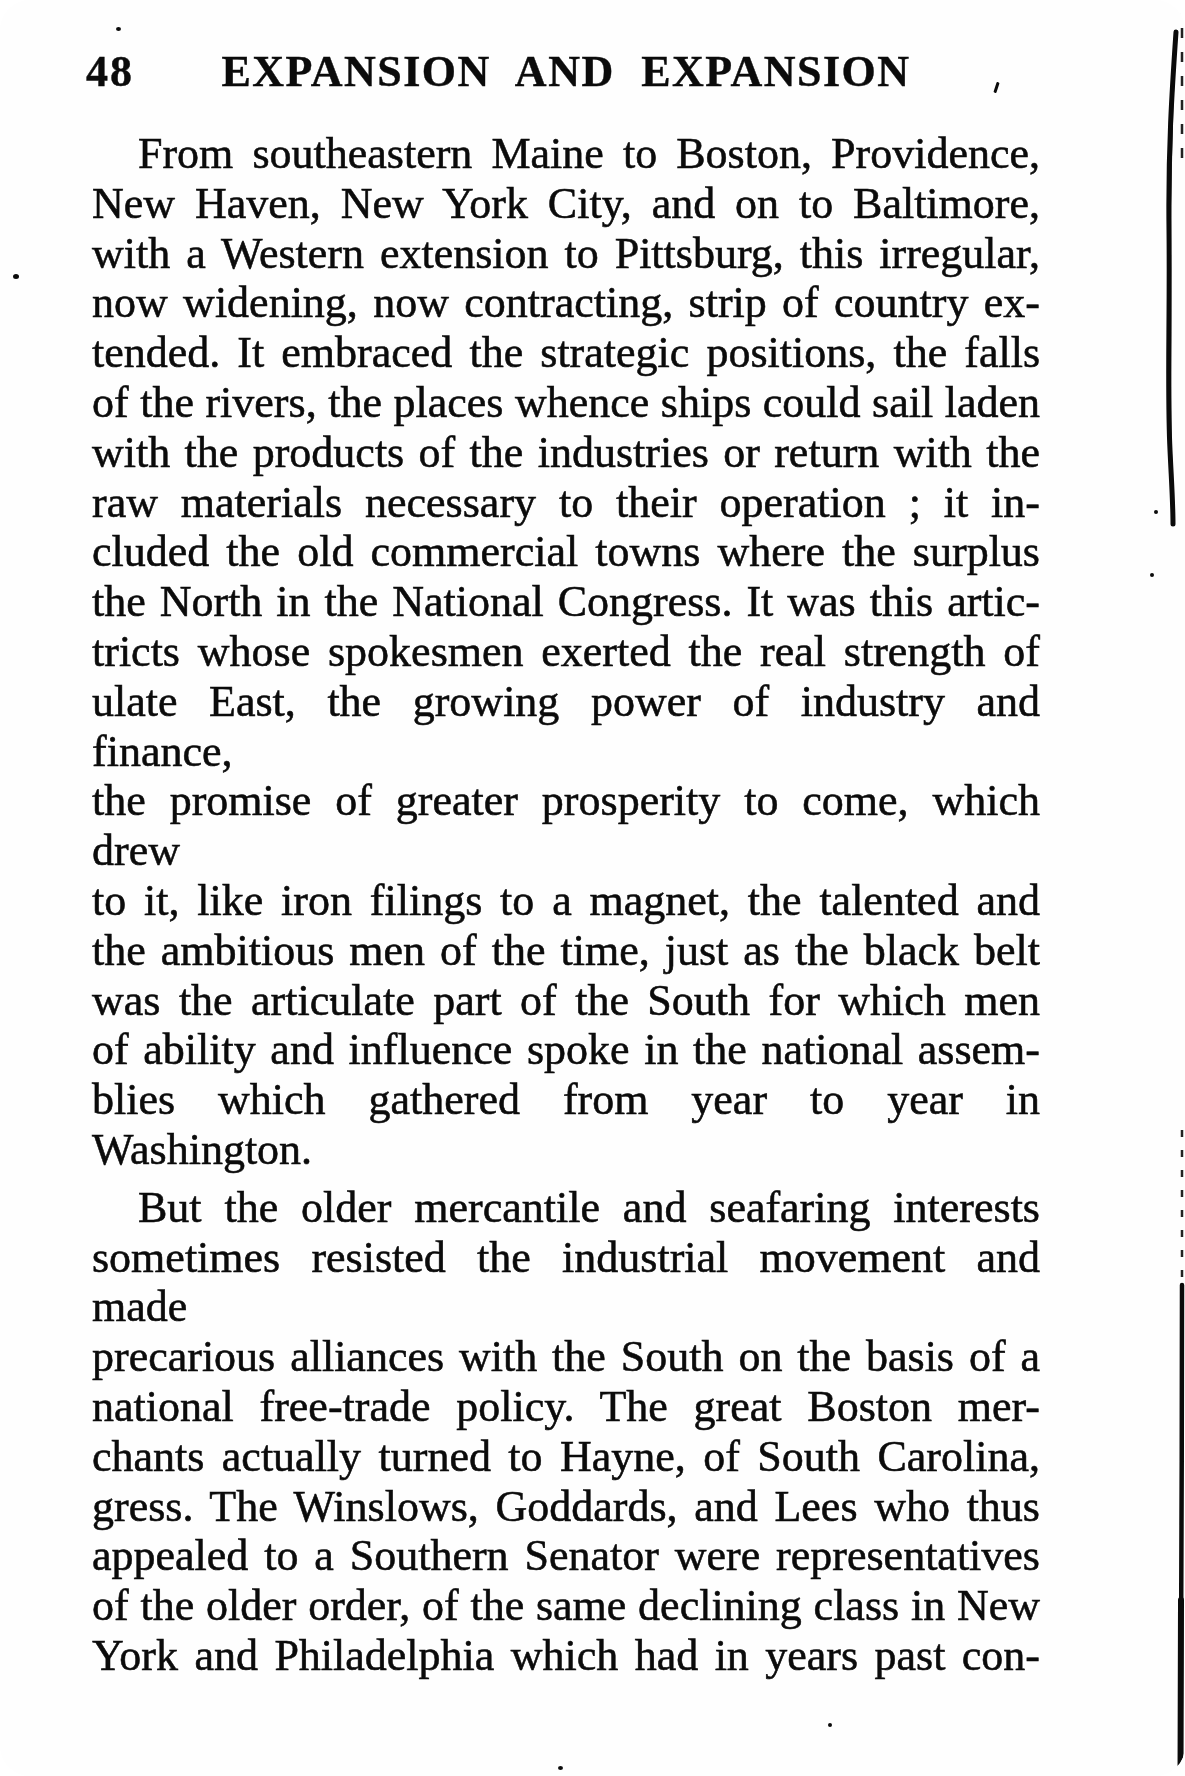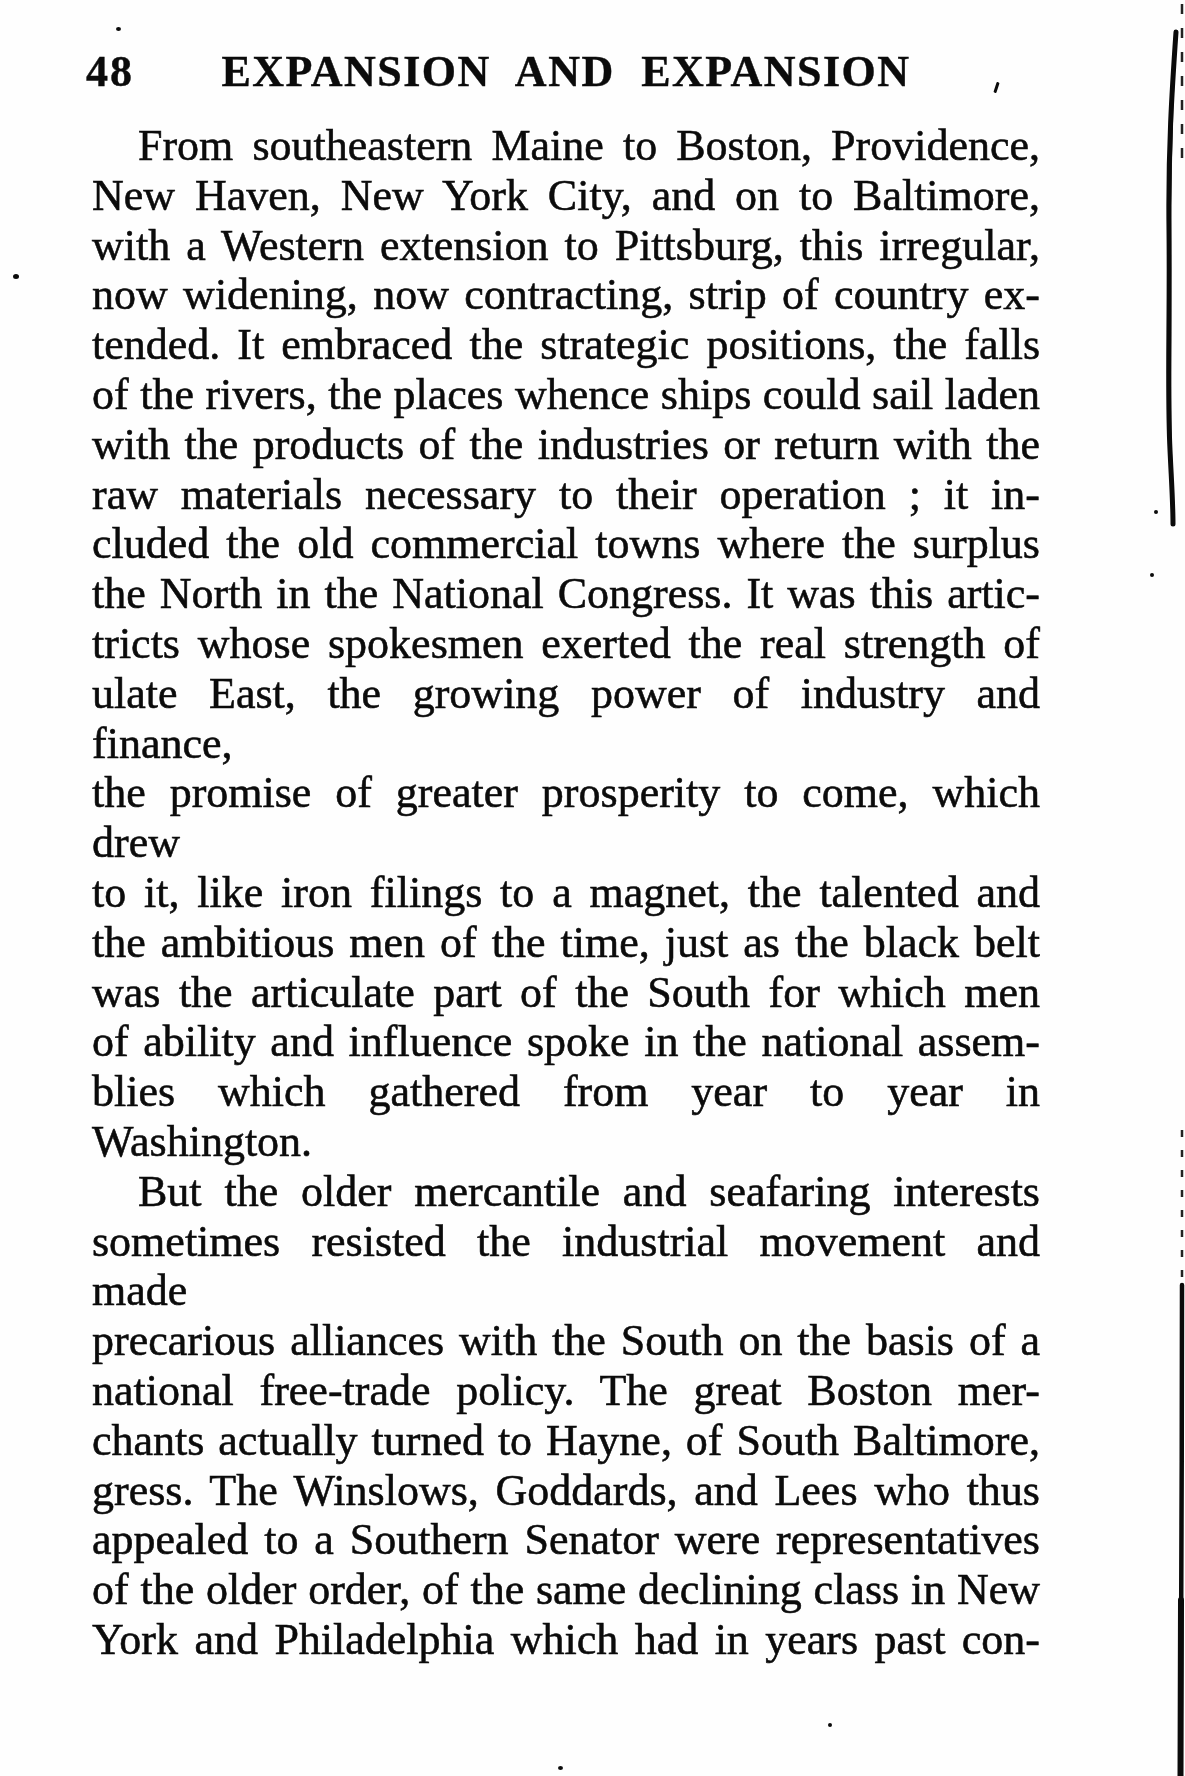--- a/index.html
+++ b/index.html
@@ -8,20 +8,21 @@
     background: #ffffff;
   }
   .page {
     position: relative;
     width: 1185px;
     height: 1776px;
     background: #fefefe;
     overflow: hidden;
     font-family: "Liberation Serif", serif;
     color: #0b0b0b;
+    border-radius: 30px;
   }
   .running-header {
     position: absolute;
     top: 50px;
     left: 92px;
     width: 948px;
     text-align: center;
     font-size: 44px;
     line-height: 44px;
     font-weight: bold;
@@ -44,21 +45,21 @@
     width: 948px;
     font-size: 44px;
     line-height: 49.8px;
     -webkit-text-stroke: 0.55px currentColor;
   }
   .para { margin: 0; }
   .line {
     text-align: justify;
     text-align-last: justify;
   }
-  .line.indent { padding-left: 46px; }
+  .line.indent { padding-left: 46px; margin-top: 8px; }
 
   
   .artifact-svg {
     position: absolute;
     left: 1148px;
     top: 0;
     width: 37px;
     height: 1776px;
   }
   .speck {
@@ -110,21 +111,21 @@
         <div class="line">the ambitious men of the time, just as the black belt</div>
         <div class="line">was the articulate part of the South for which men</div>
         <div class="line">of ability and influence spoke in the national assem-</div>
         <div class="line">blies which gathered from year to year in Washington.</div>
       </div>
       <div class="para">
         <div class="line indent">But the older mercantile and seafaring interests</div>
         <div class="line">sometimes resisted the industrial movement and made</div>
         <div class="line">precarious alliances with the South on the basis of a</div>
         <div class="line">national free-trade policy. The great Boston mer-</div>
-        <div class="line">chants actually turned to Hayne, of South Baltimore,</div>
+        <div class="line">chants actually turned to Hayne, of South Carolina,</div>
         <div class="line">gress. The Winslows, Goddards, and Lees who thus</div>
         <div class="line">appealed to a Southern Senator were representatives</div>
         <div class="line">of the older order, of the same declining class in New</div>
         <div class="line">York and Philadelphia which had in years past con-</div>
       </div>
     </div>
 
   <svg class="artifact-svg" viewBox="0 0 37 1776" xmlns="http://www.w3.org/2000/svg">
 
     <path d="M 28,32 C 24,90 20,150 21,230 C 22,320 19,390 22,450 C 23.5,482 25,504 25,524" fill="none" stroke="#0b0b0b" stroke-width="5" stroke-linecap="round"></path>

